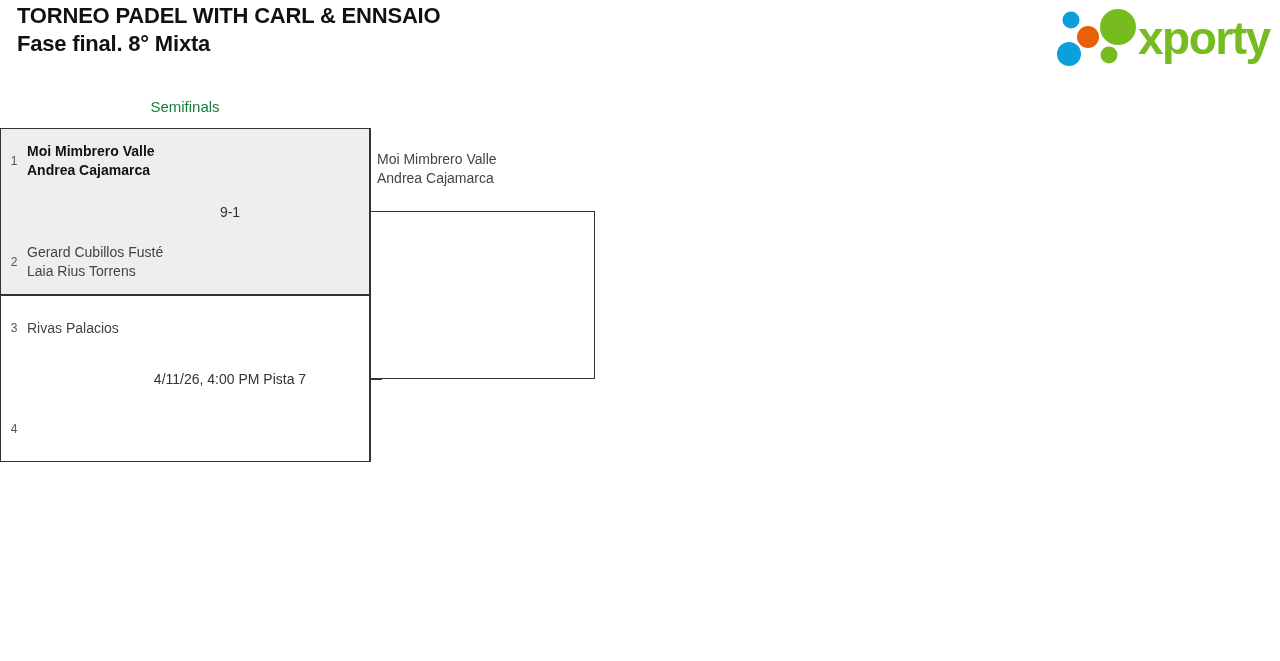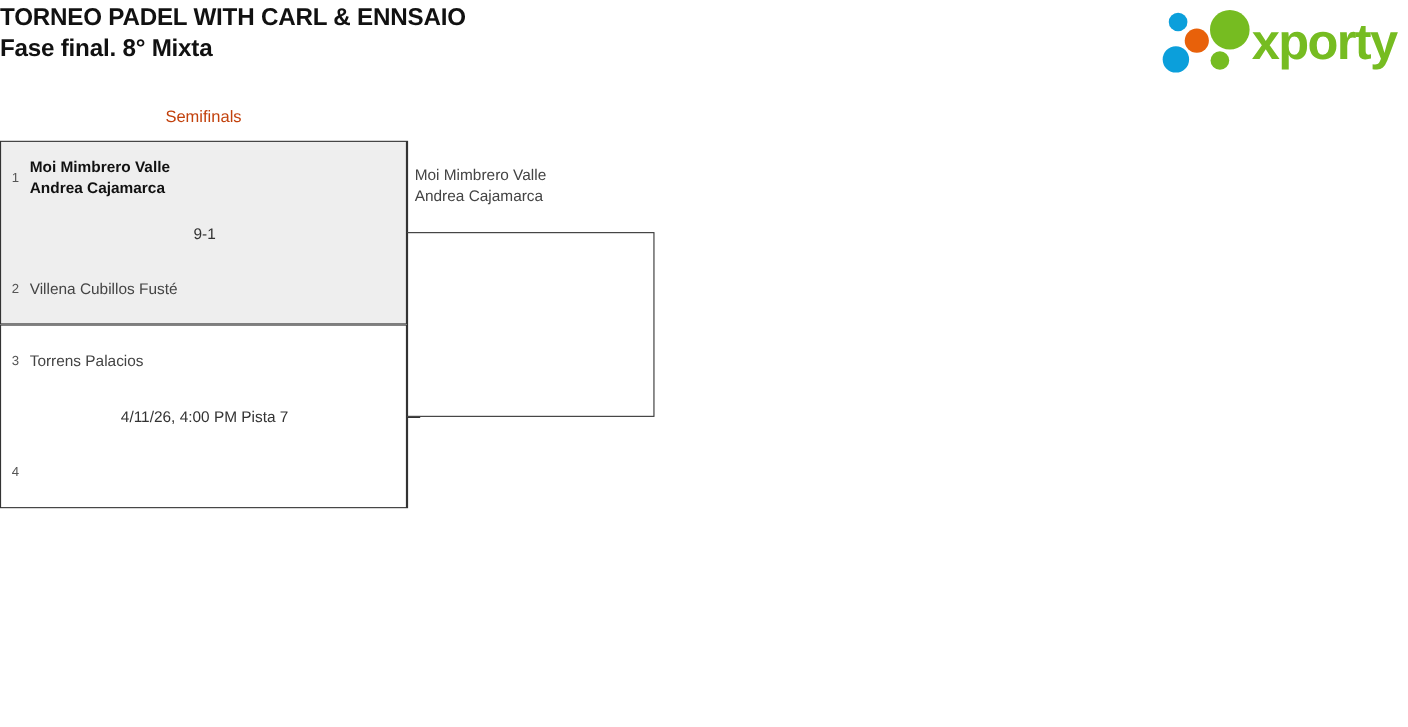--- a/index.html
+++ b/index.html
@@ -28,38 +28,38 @@
     position: absolute;
     left: 0;
     top: 2px;
     font-size: 22px;
     font-weight: bold;
     line-height: 28px;
     letter-spacing: -0.2px;
     color: #111111;
     white-space: nowrap;
   }
-  #title-line-1, #title-line-2 { display: block; }
+  #title-line-1, #title-line-2 { display: block; margin-left: 17px; }
 
   
   #logo {
     position: absolute;
     right: 0;
     top: 6px;
     width: 224px;
     height: 62px;
   }
   #logo svg { display: block; }
 
   
   .round-header {
     position: absolute;
     font-size: 15px;
     font-weight: normal;
-    color: #c2410c;
+    color: #15803d;
     text-align: center;
     line-height: 20px;
     white-space: nowrap;
   }
   #round-header-0 { left: 0px;   top: 97px; width: 370px; }
   #round-header-1 { left: 370px; top: 97px; width: 225px; }
 
   
   #bracket {
     position: absolute;
@@ -121,20 +121,21 @@
     top: 0;
     width: 370px;
     height: 100%;
     display: flex;
     align-items: center;
     justify-content: center;
     font-size: 14px;
     color: #333333;
     pointer-events: none;
     white-space: nowrap;
+    padding-left: 44px;
   }
 
   
   .connector-v {
     position: absolute;
     width: 1px;
     background: #333333;
   }
   .connector-h {
     position: absolute;
@@ -195,30 +196,31 @@
       <div class="seed">1</div>
       <div class="names winner">
         <span class="name-line">Moi Mimbrero Valle</span>
         <span class="name-line">Andrea Cajamarca</span>
       </div>
     </div>
     <div class="match-info">9-1</div>
     <div class="team team-bottom">
       <div class="seed">2</div>
       <div class="names">
-        <span class="name-line">Villena Cubillos Fusté</span>
+        <span class="name-line">Gerard Cubillos Fusté</span>
+        <span class="name-line">Laia Rius Torrens</span>
       </div>
     </div>
   </div>
 
   <div class="match" id="match-1">
     <div class="team team-top">
       <div class="seed">3</div>
       <div class="names">
-        <span class="name-line">Torrens Palacios</span>
+        <span class="name-line">Rivas Palacios</span>
       </div>
     </div>
     <div class="match-info">4/11/26, 4:00 PM Pista 7</div>
     <div class="team team-bottom">
       <div class="seed">4</div>
     </div>
   </div>
 
   <div class="connector-v" style="left:370px; top:128px; height:334px;"></div>
   <div class="connector-h" style="left:370px; top:211px; width:12px;"></div>

